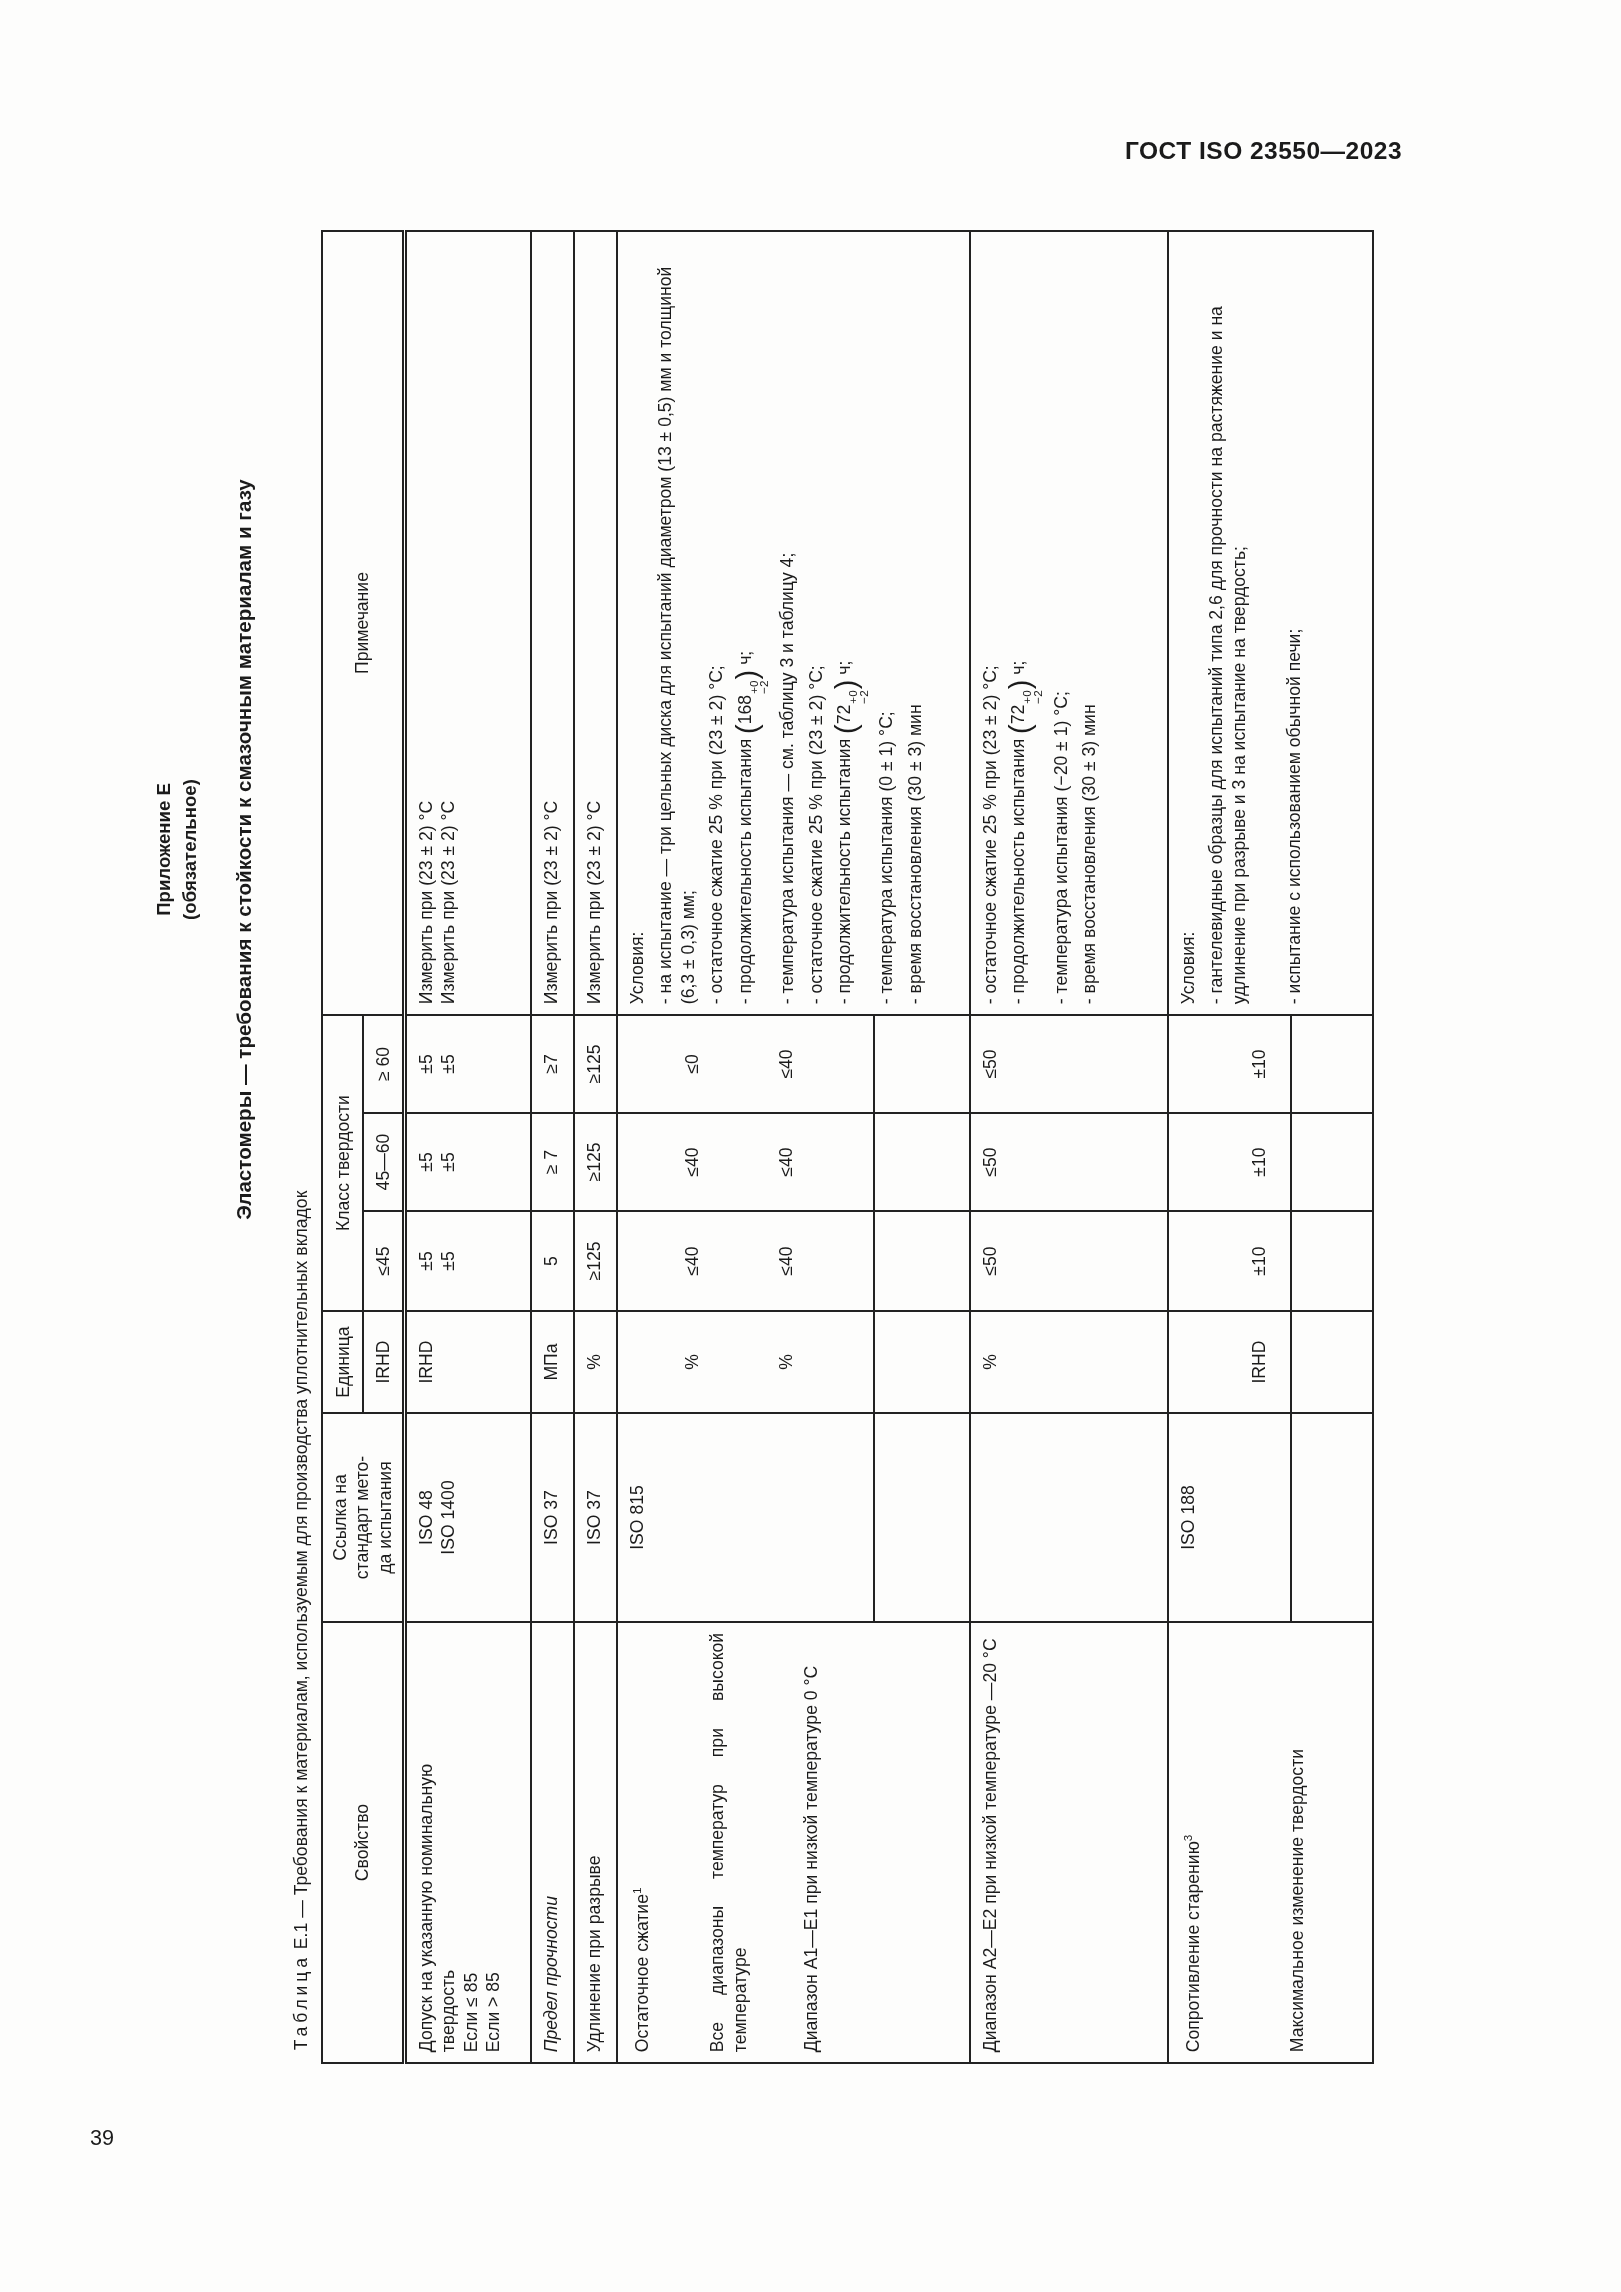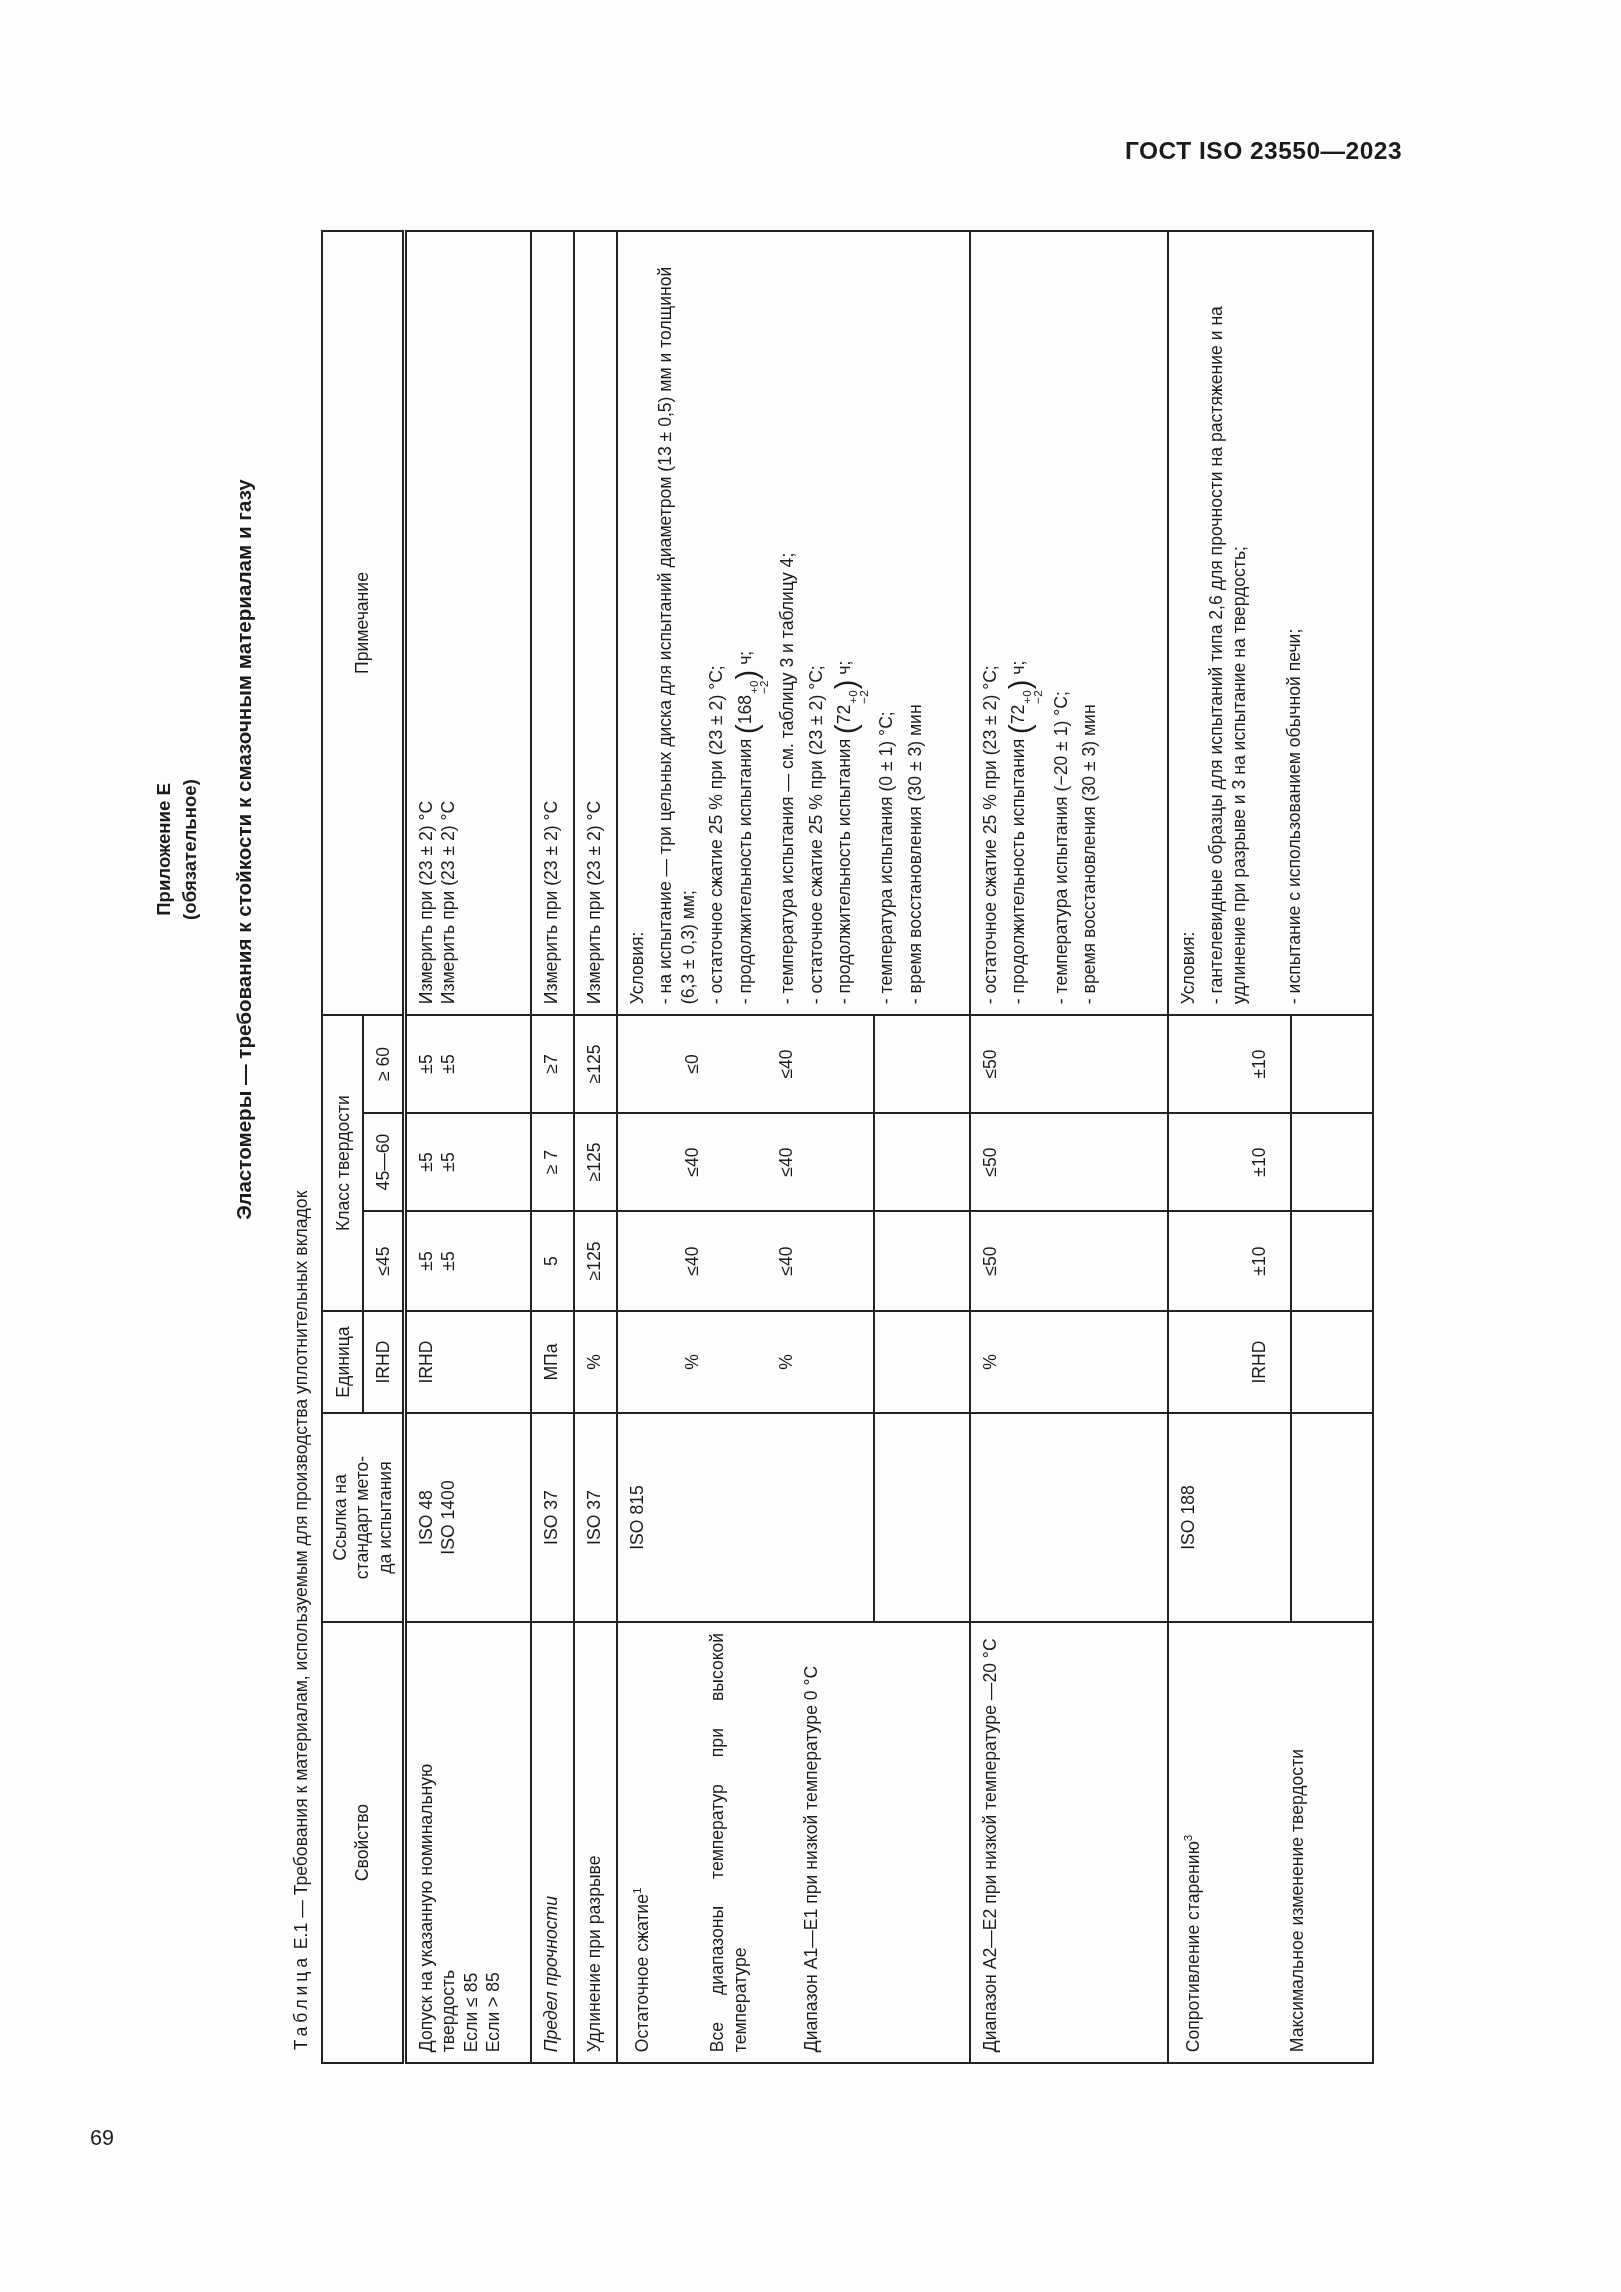--- a/index.html
+++ b/index.html
@@ -256,15 +256,15 @@
           <td class="unit"></td>
           <td class="val"></td>
           <td class="val"></td>
           <td class="val"></td>
         </tr>
 
       </tbody>
     </table>
   </div>
 
-  <div class="page-number">69</div>
+  <div class="page-number">39</div>
 </div>
 
 
 </body></html>

